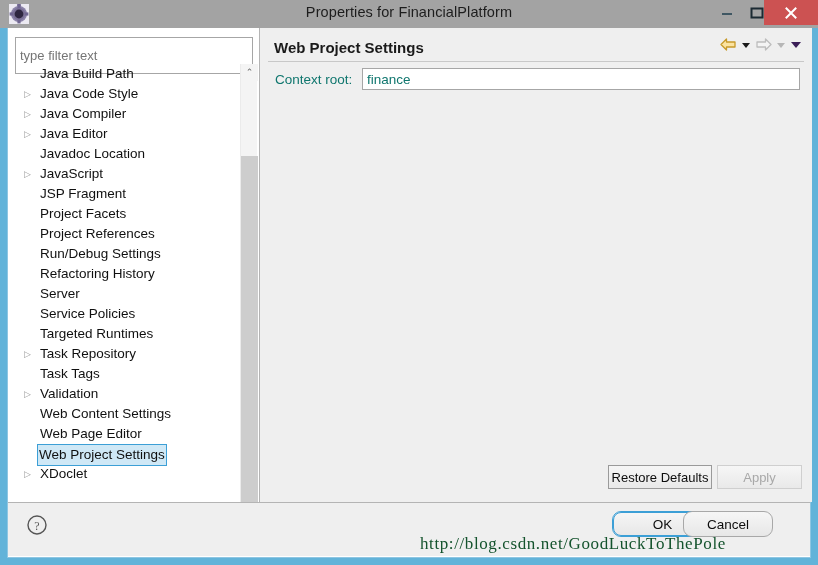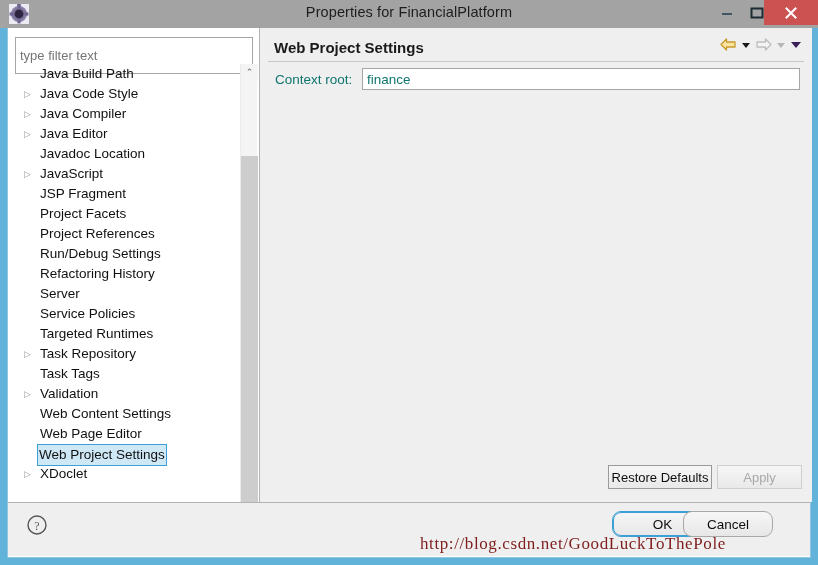--- a/index.html
+++ b/index.html
@@ -262,21 +262,21 @@
   }
   #btn-cancel {
     left: 675px; width: 90px;
     border: 1px solid #a8a8a8;
   }
   #watermark {
     position: absolute;
     left: 420px; top: 534px;
     font-family: "Liberation Serif", serif;
     font-size: 17px;
-    color: #7f1d1d;
+    color: #14532d;
     letter-spacing: 0.6px;
     white-space: nowrap;
     pointer-events: none;
   }
 </style>
 </head>
 <body>
 
 <div id="window">
 

